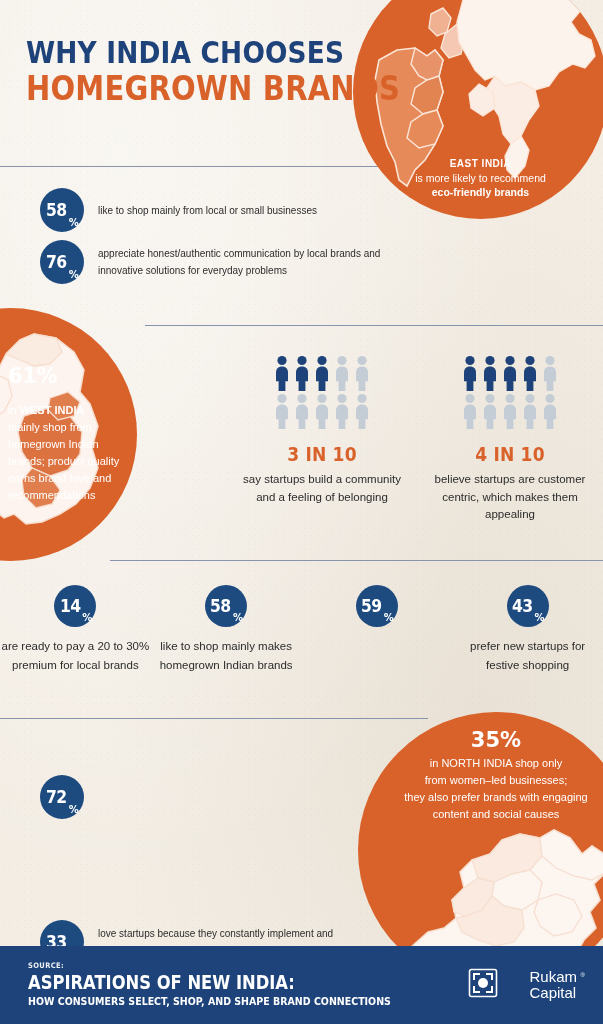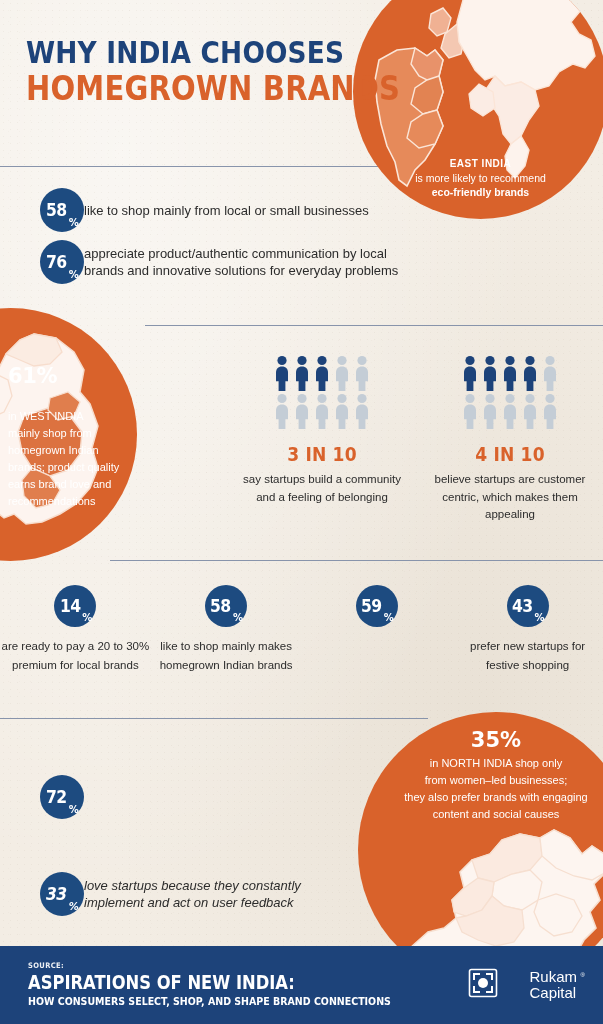--- a/index.html
+++ b/index.html
@@ -67,35 +67,35 @@
     font-weight:bold;
     flex:none;
   }
   .badge .num{font-size:17px;letter-spacing:-.5px;transform:scaleX(.92);}
   .badge .pct{font-size:10px;margin-left:1px;align-self:flex-end;margin-bottom:4px;}
 
   
   .statrow{position:absolute;display:flex;align-items:center;z-index:5;}
   .statrow .badge{width:44px;height:44px;}
   .statrow .txt{
-    margin-left:0;color:#2c2c2c;font-size:13px;line-height:17px;
+    margin-left:14px;color:#2c2c2c;font-size:10px;line-height:17px;
   }
   #stat-58{left:40px;top:188px;}
   #stat-76{left:40px;top:240px;}
 
   
   #west-text{
     position:absolute;left:8px;top:364px;width:130px;z-index:5;color:#fff;
     font-size:11px;line-height:17px;
   }
   #west-text .big{
     display:block;font-family:"DejaVu Sans",sans-serif;font-weight:bold;
-    font-size:21px;line-height:24px;margin-bottom:20px;letter-spacing:-.3px;
-  }
-  #west-text b{font-weight:normal;margin-top:18px;}
+    font-size:21px;line-height:24px;margin-bottom:14px;letter-spacing:-.3px;
+  }
+  #west-text b{font-weight:bold;margin-top:18px;}
 
   
   .people-block{position:absolute;z-index:5;text-align:center;}
   #people-3{left:242px;top:355px;width:160px;}
   #people-4{left:425px;top:355px;width:170px;}
   .people-grid{display:flex;flex-wrap:wrap;justify-content:center;gap:2px;width:100px;margin:0 auto;}
   #people-4 .people-grid{width:104px;}
   .person{width:18px;height:36px;}
   .person svg{display:block;}
   .ratio{
@@ -116,21 +116,21 @@
     font-size:11px;line-height:17px;
   }
   #north-text .big{
     display:block;font-family:"DejaVu Sans",sans-serif;font-weight:bold;
     font-size:21px;line-height:26px;margin-bottom:2px;
   }
   #north-text b{font-weight:normal;}
 
   
   #stat-72{left:40px;top:775px;}
-  #stat-33{left:40px;top:872px;font-style:italic;}
+  #stat-33{left:40px;top:920px;}
   #stat-72 .badge, #stat-33 .badge{width:44px;height:44px;}
 
   
   #footer{
     position:absolute;left:0;bottom:0;width:603px;height:78px;background:#1d437a;z-index:8;
     display:flex;align-items:center;justify-content:space-between;
   }
   #footer-left{margin-left:28px;color:#fff;}
   #src-label{
     font-family:"DejaVu Sans",sans-serif;font-weight:bold;font-size:7.5px;
@@ -240,21 +240,21 @@
       <span class="pct">%</span>
     </div>
     <div class="txt" style="width:300px;">like to shop mainly from local or small businesses</div>
   </div>
 
   <div class="statrow" id="stat-76">
     <div class="badge">
       <span class="num">76</span>
       <span class="pct">%</span>
     </div>
-    <div class="txt" style="width:320px;">appreciate product/authentic communication by local brands and innovative solutions for everyday problems</div>
+    <div class="txt" style="width:320px;">appreciate honest/authentic communication by local brands and innovative solutions for everyday problems</div>
   </div>
 
   <div id="west-text">
     <span class="big">61%</span>
     <span>in </span><b>WEST INDIA</b><br>
     <span>mainly shop from homegrown Indian brands; product quality earns brand love and recommendations</span>
   </div>
 
   <div class="people-block" id="people-3">
     <div class="people-grid">

